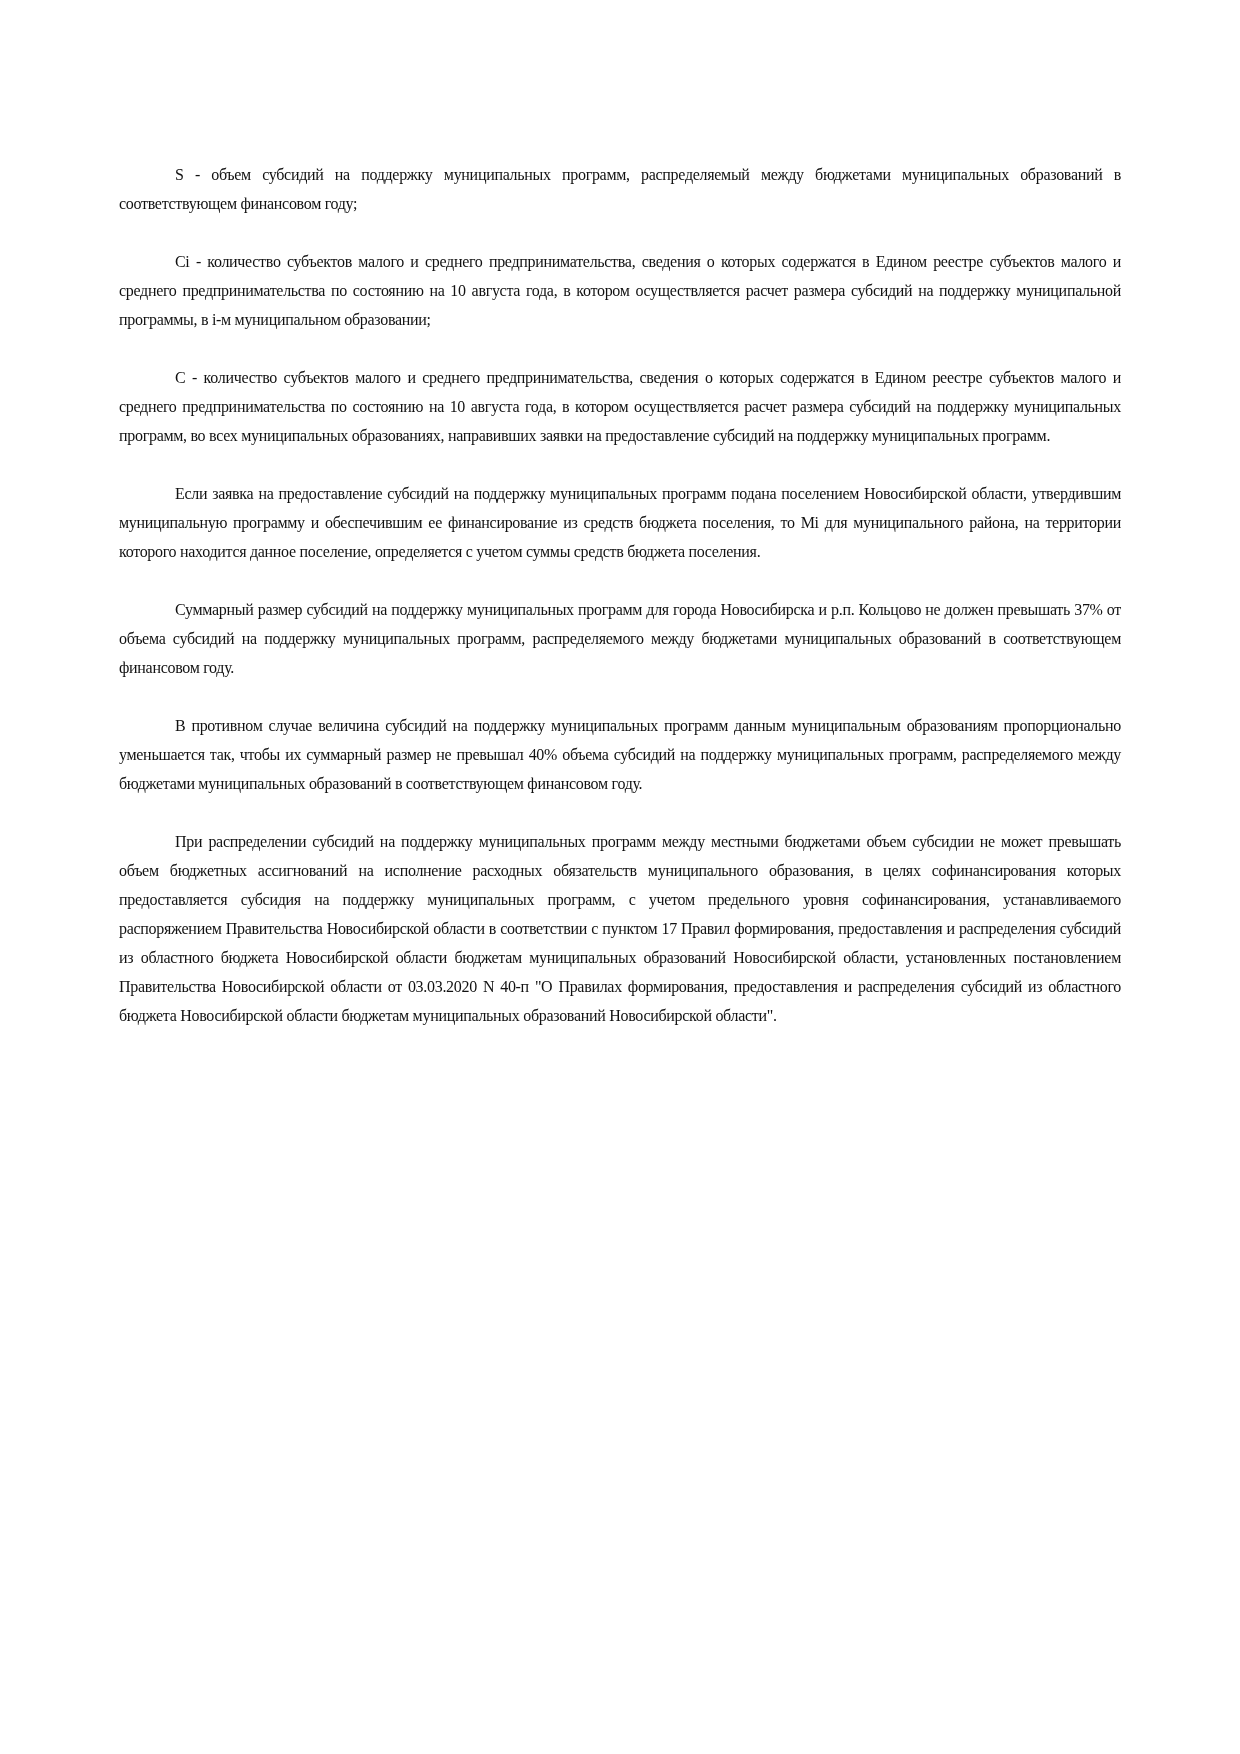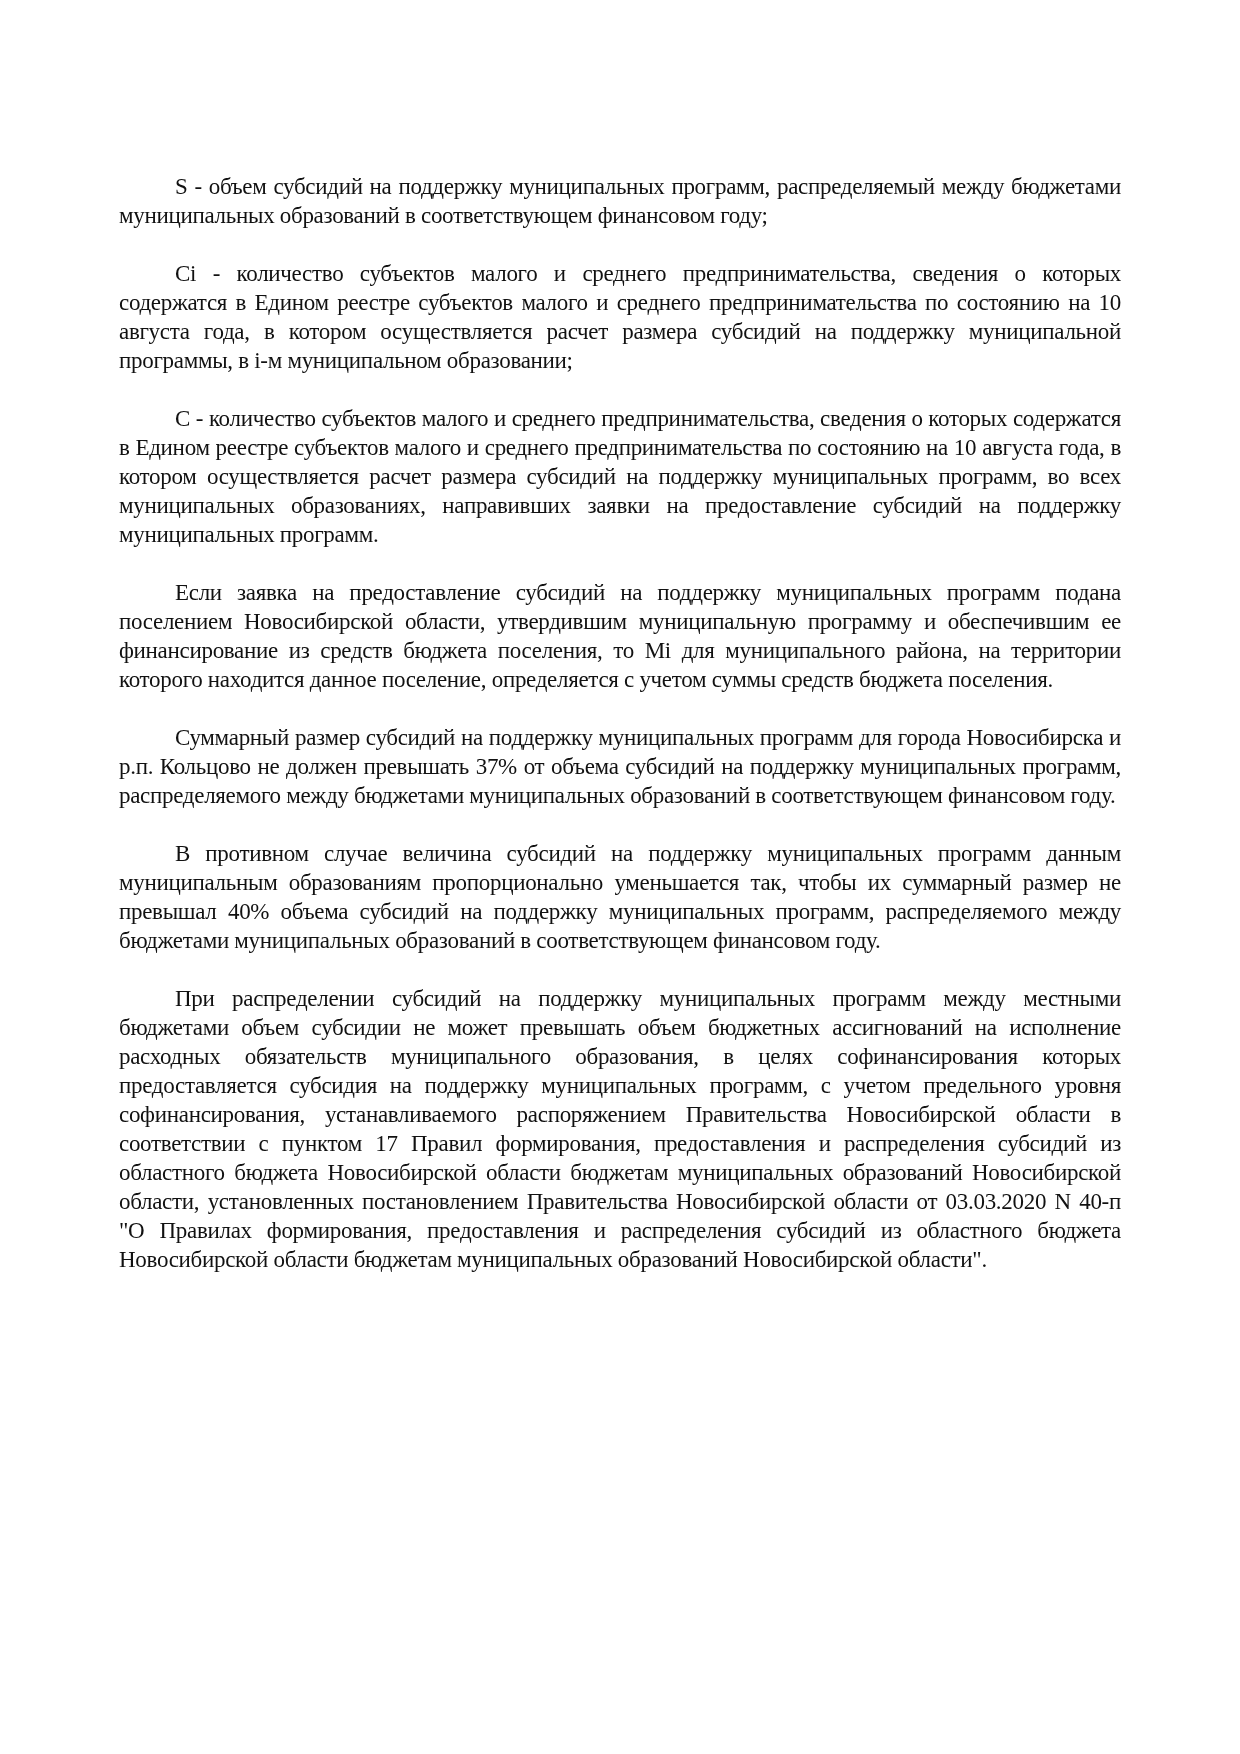--- a/index.html
+++ b/index.html
@@ -22,25 +22,25 @@
       width: 1002px;
     }
     .formula {
       text-align: center;
       font-size: 22px;
       line-height: 29px;
       margin: 0 0 26px 0;
       letter-spacing: -0.2px;
     }
     .para {
-      font-size: 23px;
+      font-size: 16px;
       line-height: 29px;
       text-align: justify;
       text-indent: 56px;
-      margin: 12px 0 29px 0;
+      margin: 0 0 29px 0;
       letter-spacing: -0.3px;
       word-spacing: 0px;
     }
   </style>
 </head>
 <body>
 
 <div class="page">
   <p class="para">S - объем субсидий на поддержку муниципальных программ, распределяемый между бюджетами муниципальных образований в соответствующем финансовом году;</p>
   <p class="para">Ci - количество субъектов малого и среднего предпринимательства, сведения о которых содержатся в Едином реестре субъектов малого и среднего предпринимательства по состоянию на 10 августа года, в котором осуществляется расчет размера субсидий на поддержку муниципальной программы, в i-м муниципальном образовании;</p>

